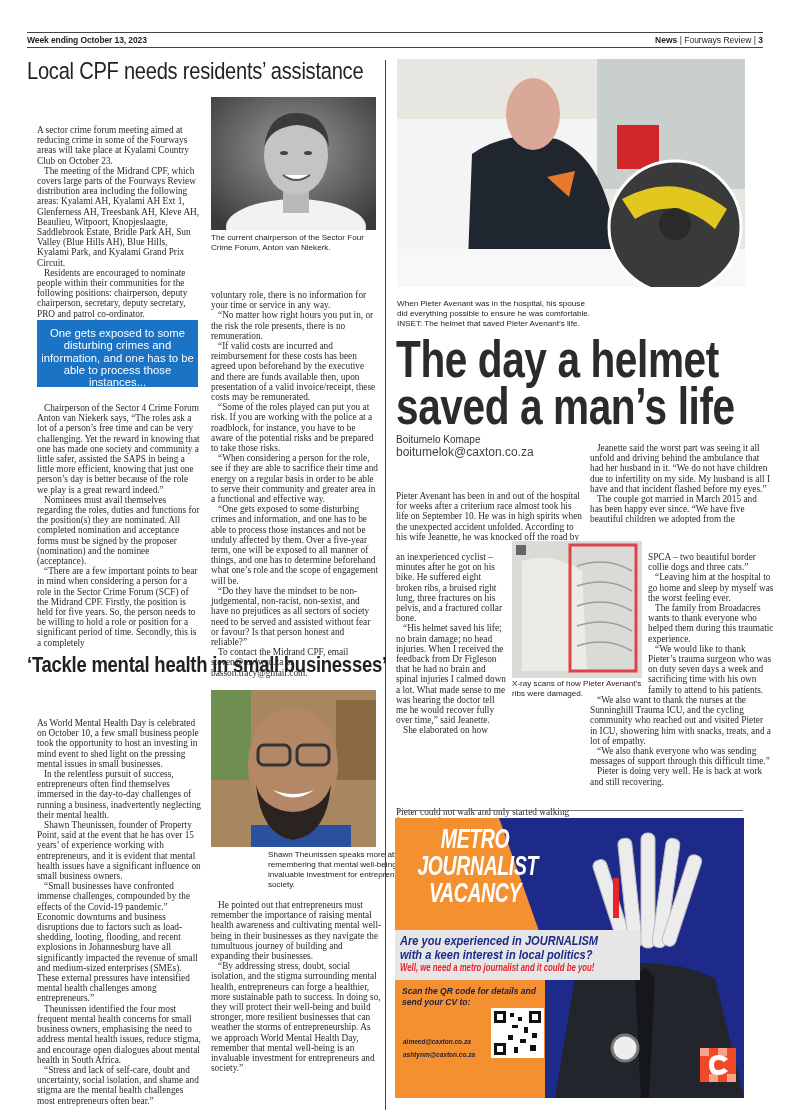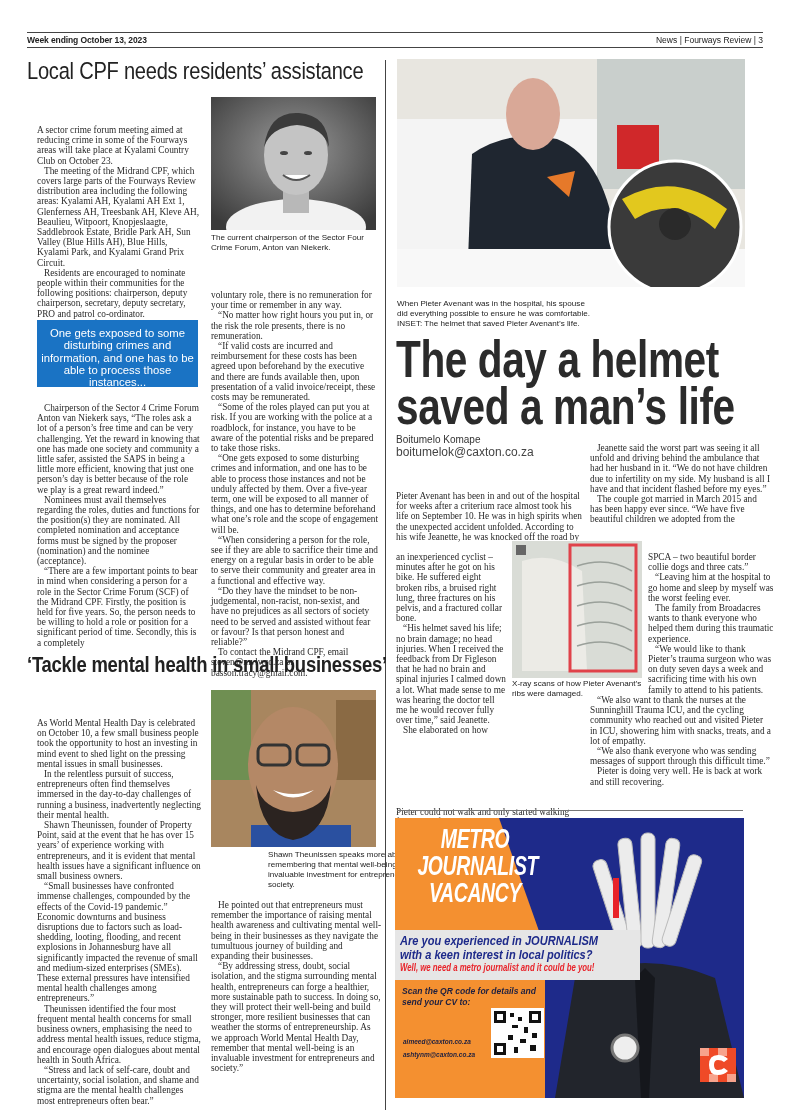--- a/index.html
+++ b/index.html
@@ -4,21 +4,21 @@
 <style>
   * { box-sizing: border-box; margin: 0; padding: 0; }
   html, body { width: 786px; height: 1113px; background: #fff; overflow: hidden; }
   body { position: relative; font-family: "Liberation Serif", serif; color: #222; }
 
   .masthead { position: absolute; left: 27px; top: 32px; width: 736px; height: 16px;
     border-top: 1.5px solid #444; border-bottom: 1.5px solid #444;
     font-family: "Liberation Sans", sans-serif; font-size: 8.5px; line-height: 13px; }
   .masthead .left { position: absolute; left: 0; top: 1px; font-weight: bold; letter-spacing: -0.1px; }
   .masthead .right { position: absolute; right: 0; top: 1px; }
-  .masthead .right b { font-weight: normal; margin-top: 44px; }
+  .masthead .right b { font-weight: bold; margin-top: 44px; }
 
   .col-divider { position: absolute; left: 385px; top: 60px; width: 1px; height: 1050px; background: #444; }
 
   .headline-cpf { position: absolute; left: 27px; top: 57px; font-family: "Liberation Sans", sans-serif;
     font-size: 24.5px; font-weight: normal; color: #222; transform: scaleX(0.82); transform-origin: left;
     white-space: nowrap; letter-spacing: -0.3px; }
 
   .body-text { font-size: 9.3px; line-height: 10.2px; color: #2a2a2a; text-align: left; }
   .body-text p { text-indent: 7px; }
   .body-text p.first { text-indent: 0; margin-top: 28px; }
@@ -100,26 +100,26 @@
     <ellipse cx="85" cy="58" rx="32" ry="40" fill="#c4c4c4"></ellipse>
     <path d="M53 50 Q58 14 88 16 Q117 18 118 50 Q112 30 86 28 Q60 30 53 50Z" fill="#3b3b3b"></path>
     <path d="M72 78 Q85 88 99 78" stroke="#555" stroke-width="2" fill="#fff"></path>
     <ellipse cx="73" cy="56" rx="4" ry="2" fill="#444"></ellipse>
       <ellipse cx="97" cy="56" rx="4" ry="2" fill="#444"></ellipse>
   </svg>
 </div>
 <div class="col caption" style="left:211px; top:233px; width:168px;">The current chairperson of the Sector Four Crime Forum, Anton van Niekerk.</div>
 
 <div class="col body-text" style="left:211px; top:262px; width:168px;">
-  <p class="first">voluntary role, there is no remuneration for your time or remember in any way.</p>
+  <p class="first">voluntary role, there is no information for your time or service in any way.</p>
   <p>“No matter how right hours you put in, or the risk the role presents, there is no remuneration.</p>
   <p>“If valid costs are incurred and reimbursement for these costs has been agreed upon beforehand by the executive and there are funds available then, upon presentation of a valid invoice/receipt, these costs may be remunerated.</p>
   <p>“Some of the roles played can put you at risk. If you are working with the police at a roadblock, for instance, you have to be aware of the potential risks and be prepared to take those risks.</p>
+  <p>“When considering a person for the role, see if they are able to sacrifice their time and energy on a regular basis in order to be able to serve their community and greater area in a functional and effective way.</p>
   <p>“One gets exposed to some disturbing crimes and information, and one has to be able to process those instances and not be unduly affected by them. Over a five-year term, one will be exposed to all manner of things, and one has to determine beforehand what one’s role and the scope of engagement will be.</p>
-  <p>“When considering a person for the role, see if they are able to sacrifice their time and energy on a regular basis in order to be able to serve their community and greater area in a functional and effective way.</p>
   <p>“Do they have the mindset to be non-judgemental, non-racist, non-sexist, and have no prejudices as all sectors of society need to be served and assisted without fear or favour? Is that person honest and reliable?”</p>
   <p>To contact the Midrand CPF, email steven@mvlv.co.za or basson.tracy@gmail.com.</p>
 </div>
 
 <h2 class="headline-mental">‘Tackle mental health in small businesses’</h2>
 
 <div class="col body-text" style="left:37px; top:690px; width:166px;">
   <p class="first">As World Mental Health Day is celebrated on October 10, a few small business people took the opportunity to host an investing in mind event to shed light on the pressing mental issues in small businesses.</p>
   <p>In the relentless pursuit of success, entrepreneurs often find themselves immersed in the day-to-day challenges of running a business, inadvertently neglecting their mental health.</p>
   <p>Shawn Theunissen, founder of Property Point, said at the event that he has over 15 years’ of experience working with entrepreneurs, and it is evident that mental health issues have a significant influence on small business owners.</p>

